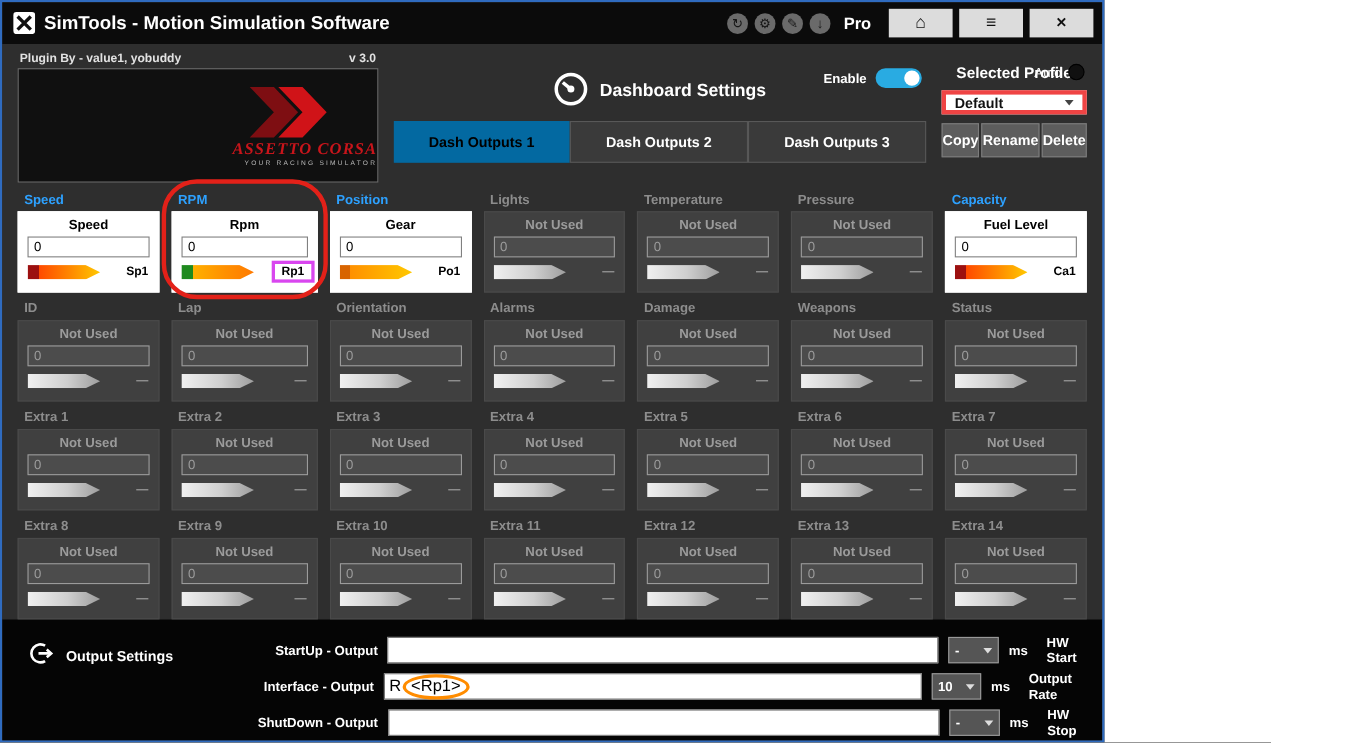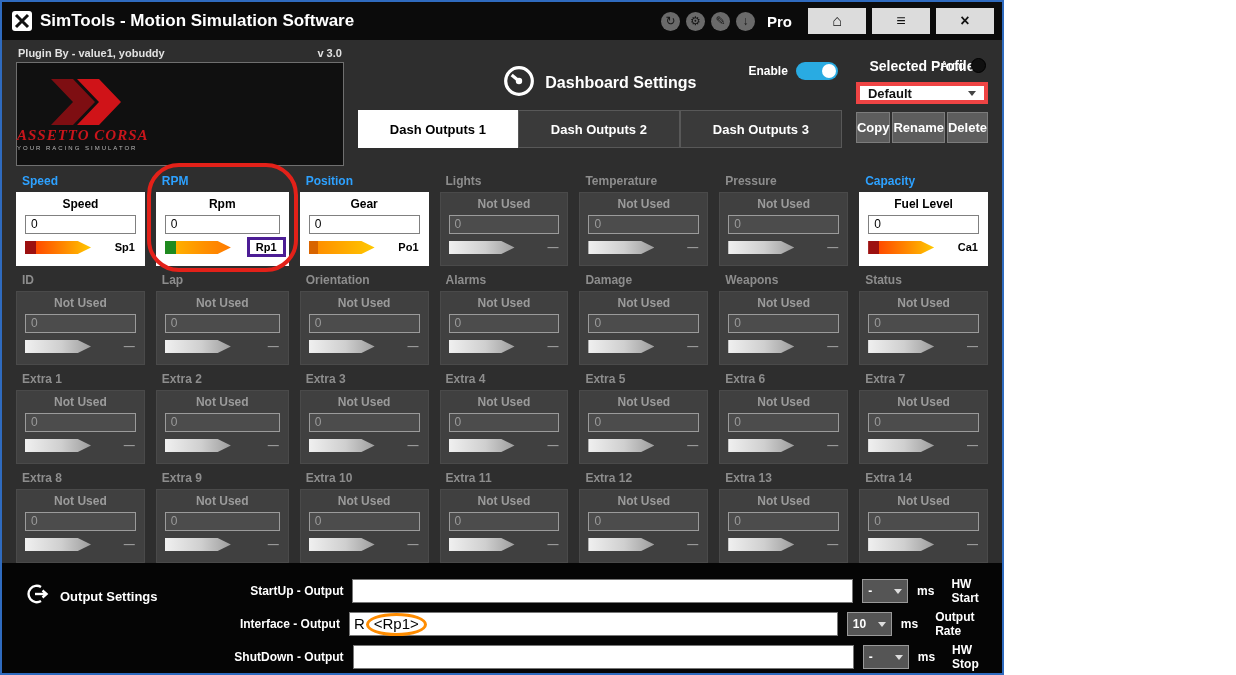--- a/index.html
+++ b/index.html
@@ -15,34 +15,34 @@
   .tb-circle { width:19px; height:19px; border-radius:50%; background:#6a6a6a; color:#161616; display:flex; align-items:center; justify-content:center; font-size:12px; line-height:1; cursor:pointer; }
   .tb-pro { color:#fff; font-weight:bold; font-size:15px; margin:0 10px 0 6px;text-align:center; }
   .tb-btn { width:58px; height:26px; background:#dcdcdc; color:#111; display:flex; align-items:center; justify-content:center; font-size:16px; font-weight:bold; cursor:pointer; }
 
   
   .content { flex:1 1 auto; background:#2e2e2e; position:relative; }
   .top-row { display:flex; gap:14px; padding:6px 14px 0; height:124px; }
 
   .plugin-panel { width:340px; }
   .plugin-header { display:flex; justify-content:space-between; color:#e2e2e2; font-size:11px; font-weight:bold; padding:1px 2px 3px; }
-  .logo-box { height:104px; background:#101010; border:1px solid #6f6f6f; display:flex; flex-direction:column; align-items:flex-start; justify-content:center; }
+  .logo-box { height:104px; background:#101010; border:1px solid #6f6f6f; display:flex; flex-direction:column; align-items:flex-end; justify-content:center; }
   .ac-title { color:#c8151b; font-family:"Liberation Serif", serif; font-style:italic; font-weight:bold; font-size:15px; letter-spacing:1px; margin-top:-4px; }
   .ac-sub { color:#b9b9b9; font-size:6px; letter-spacing:2px; margin-top:1px; }
 
   .dash-panel { width:502px; margin-top:10px; position:relative; }
   .dash-header { height:54px; display:flex; align-items:center; justify-content:center; gap:10px; position:relative; }
   .dash-title { color:#fff; font-size:16px; font-weight:bold; }
   .enable-group { position:absolute; right:4px; top:6px; display:flex; align-items:center; gap:8px; }
   .enable-label { color:#fff; font-size:12px; font-weight:bold; }
   .toggle { width:42px; height:18px; border-radius:9px; background:#29abe2; position:relative; cursor:pointer; }
   .toggle::after { content:''; position:absolute; right:2px; top:2px; width:14px; height:14px; border-radius:50%; background:#fff; }
   .tabs { display:flex; height:38px; }
   .tab { flex:1; display:flex; align-items:center; justify-content:center; font-size:13px; font-weight:bold; background:#3a3a3a; color:#fff; border:1px solid #585858; cursor:pointer; }
-  .tab.active { background:#ffffff; color:#000; border:none; }
+  .tab.active { background:#0369a1; color:#000; border:none; }
 
   .profile-panel { flex:1; margin-top:12px; }
   .profile-header { height:24px; position:relative; text-align:center; color:#fff; font-weight:bold; font-size:14px; }
   .auto-group { position:absolute; right:2px; top:0; display:flex; align-items:center; gap:6px; }
   .auto-label { color:#fff; font-size:12px; font-weight:normal; }
   .auto-dot { width:15px; height:15px; border-radius:50%; background:#101010; border:1px solid #000; }
   .profile-select { height:22px; background:#fff; border:4px solid #ef4444; display:flex; align-items:center; justify-content:space-between; padding:0 8px; font-size:13px; font-weight:bold; color:#111; cursor:pointer; }
   .profile-buttons { display:flex; gap:2px; margin-top:8px; }
   .p-btn { flex:1; height:31px; background:#5d5d5d; color:#fff; font-weight:bold; font-size:13px; border:1px solid #7c7c7c; display:flex; align-items:center; justify-content:center; cursor:pointer; }
 
@@ -61,21 +61,21 @@
   .card-input { margin:3px 8px 0; height:19px; border:1px solid #9b9b9b; background:#4c4c4c; color:#9b9b9b; font-size:12px; line-height:17px; padding-left:5px; cursor:text; }
   .used .card-input { background:#fff; border-color:#808080; color:#000; }
   .card-bottom { display:flex; align-items:flex-start; justify-content:space-between; padding:7px 9px 0 8px; }
   .bar { width:66px; height:13px; clip-path:polygon(0 0, 80% 0, 100% 50%, 80% 100%, 0 100%); }
   .bar-off { background:linear-gradient(90deg,#f0f0f0 0%,#cfcfcf 55%,#9d9d9d 100%); }
   .bar-red { background:linear-gradient(90deg,#9c1010 0%,#9c1010 16%,#ff4a00 16%,#ff8a00 60%,#ffc800 100%); }
   .bar-green { background:linear-gradient(90deg,#1f8a1f 0%,#1f8a1f 16%,#ffb000 16%,#ff9000 60%,#ff7a00 100%); }
   .bar-orange { background:linear-gradient(90deg,#d86400 0%,#d86400 14%,#ff9000 14%,#ffc800 100%); }
   .code { font-size:11px; font-weight:bold; color:#9b9b9b; }
   .used .code { color:#000; }
-  .code-boxed { border:3px solid #4c1d95; padding:1px 6px; margin:-4px -7px -4px 16px; }
+  .code-boxed { border:3px solid #d946ef; padding:1px 6px; margin:-4px -7px -4px 16px; }
   .red-ring { position:absolute; left:-9px; right:-9px; top:-11px; bottom:-6px; border:4px solid #e32119; border-radius:32px; pointer-events:none; z-index:5; }
 
   
   .output-settings { height:117px; background:#050505; display:flex; flex:0 0 auto; padding-top:14px; }
   .os-left { width:196px; padding-left:24px; display:flex; align-items:center; gap:10px; height:26px; margin-top:6px; }
   .os-title { color:#fff; font-weight:bold; font-size:13px; }
   .os-rows { display:flex; flex-direction:column; gap:5px; }
   .os-row { display:flex; align-items:center; gap:9px; }
   .os-label { width:150px; text-align:right; color:#fff; font-weight:bold; font-size:12px; }
   .os-input { width:502px; height:24px; background:#fff; border:1px solid #777; color:#000; font-size:15px; line-height:20px; padding-left:4px; display:flex; align-items:center; overflow:visible; cursor:text; }

